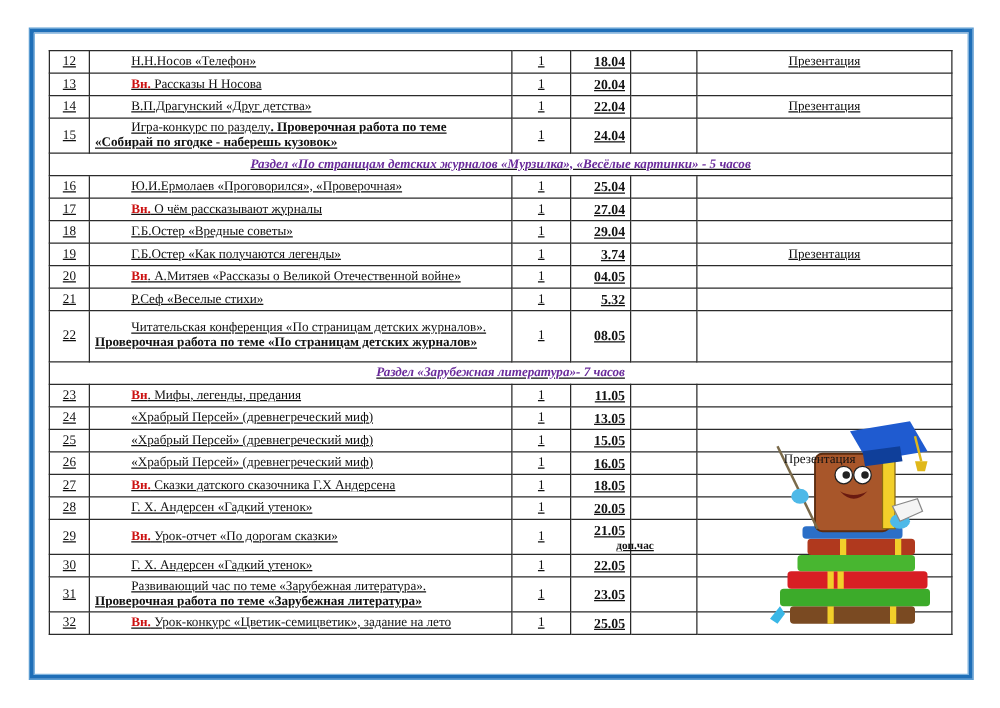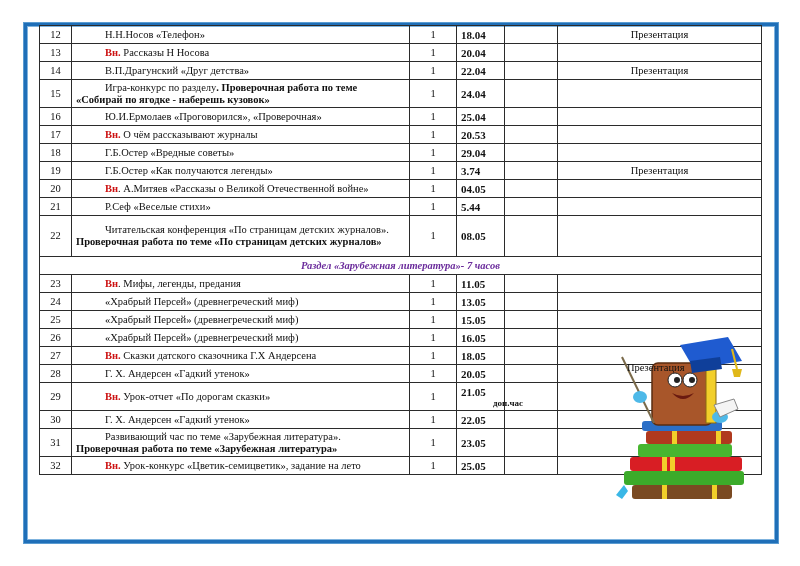--- a/index.html
+++ b/index.html
@@ -1,28 +1,28 @@
 <!DOCTYPE html>
 <html><head>
 <meta charset="utf-8">
 <style>
   html, body { margin:0; padding:0; background:#ffffff; }
   body { width:800px; height:566px; position:relative; overflow:hidden;
          font-family:"Liberation Serif", "DejaVu Serif", serif; color:#111; }
   .frame { position:absolute; left:24px; top:23px; width:748px; height:514px;
            border:3px solid #1f6fb8; box-shadow: inset 0 0 0 1px #7fb3de, 0 0 0 1px #5a9bd1;
            background:#fff; }
-  table.plan { position:absolute; left:39px; top:25px; width:722px;
-               border-collapse:collapse; table-layout:fixed; font-size:10.5px; line-height:12px; }
+  table.plan { position:absolute; left:39px; top:40px; width:722px;
+               border-collapse:collapse; table-layout:fixed; font-size:10.5px; line-height:12px;text-decoration:underline; }
   table.plan td { border:1px solid #2b2b2b; padding:1px 4px; vertical-align:middle; }
   col.c-num { width:32px; } col.c-topic { width:338px; } col.c-hrs { width:47px; }
   col.c-date { width:48px; } col.c-fact { width:53px; } col.c-note { width:204px; }
   td.num, td.hrs { text-align:center; }
   td.hrs { vertical-align:top; padding-top:2px; }
-  td.date { text-align:left; font-weight:bold; font-size:11px; }
+  td.date { text-align:right; font-weight:bold; font-size:11px; }
   td.note { text-align:center; vertical-align:top; padding-top:1px; }
   td.num { vertical-align:top; }
   tr.r1 td { height:15px; }
   tr.r2 td { height:25px; }
   tr.r3 td { height:38px; }
   tr.sec td { height:15px; text-align:center; color:#6a2b9b; font-style:italic; font-weight:bold;
               font-size:10.5px; }
   .vn { color:#cc1111; font-weight:bold;margin-left:29px; }
   .b { font-weight:bold; }
   .extra { display:block; font-size:9px; font-weight:bold; line-height:10px;margin-left:32px; }
@@ -69,33 +69,36 @@
         <td class="note">Презентация</td>
       </tr>
       <tr class="r2">
         <td class="num">15</td>
         <td class="topic"><span class="vn"></span><span>Игра-конкурс по разделу</span><span class="b">. Проверочная работа по теме «Собирай по ягодке - наберешь кузовок»</span></td>
         <td class="hrs">1</td>
         <td class="date"><span>24.04</span></td>
         <td class="fact"></td>
         <td class="note"></td>
       </tr>
+      <tr class="sec">
+        <td colspan="6">Раздел «По страницам детских журналов «Мурзилка», «Весёлые картинки» - 5 часов</td>
+      </tr>
       <tr class="r1">
         <td class="num">16</td>
         <td class="topic"><span class="vn"></span><span>Ю.И.Ермолаев «Проговорился», «Проверочная»</span><span class="b"></span></td>
         <td class="hrs">1</td>
         <td class="date"><span>25.04</span></td>
         <td class="fact"></td>
         <td class="note"></td>
       </tr>
       <tr class="r1">
         <td class="num">17</td>
         <td class="topic"><span class="vn">Вн.</span><span> О чём рассказывают журналы</span><span class="b"></span></td>
         <td class="hrs">1</td>
-        <td class="date"><span>20.53</span></td>
+        <td class="date"><span>27.04</span></td>
         <td class="fact"></td>
         <td class="note"></td>
       </tr>
       <tr class="r1">
         <td class="num">18</td>
         <td class="topic"><span class="vn"></span><span>Г.Б.Остер «Вредные советы»</span><span class="b"></span></td>
         <td class="hrs">1</td>
         <td class="date"><span>29.04</span></td>
         <td class="fact"></td>
         <td class="note"></td>
@@ -113,21 +116,21 @@
         <td class="topic"><span class="vn">Вн</span><span>. А.Митяев «Рассказы  о Великой Отечественной войне»</span><span class="b"></span></td>
         <td class="hrs">1</td>
         <td class="date"><span>04.05</span></td>
         <td class="fact"></td>
         <td class="note"></td>
       </tr>
       <tr class="r1">
         <td class="num">21</td>
         <td class="topic"><span class="vn"></span><span>Р.Сеф «Веселые стихи»</span><span class="b"></span></td>
         <td class="hrs">1</td>
-        <td class="date"><span>5.44</span></td>
+        <td class="date"><span>5.32</span></td>
         <td class="fact"></td>
         <td class="note"></td>
       </tr>
       <tr class="r3">
         <td class="num">22</td>
         <td class="topic"><span class="vn"></span><span>Читательская конференция «По страницам детских журналов». </span><span class="b">Проверочная работа по теме «По страницам детских журналов»</span></td>
         <td class="hrs">1</td>
         <td class="date"><span>08.05</span></td>
         <td class="fact"></td>
         <td class="note"></td>

